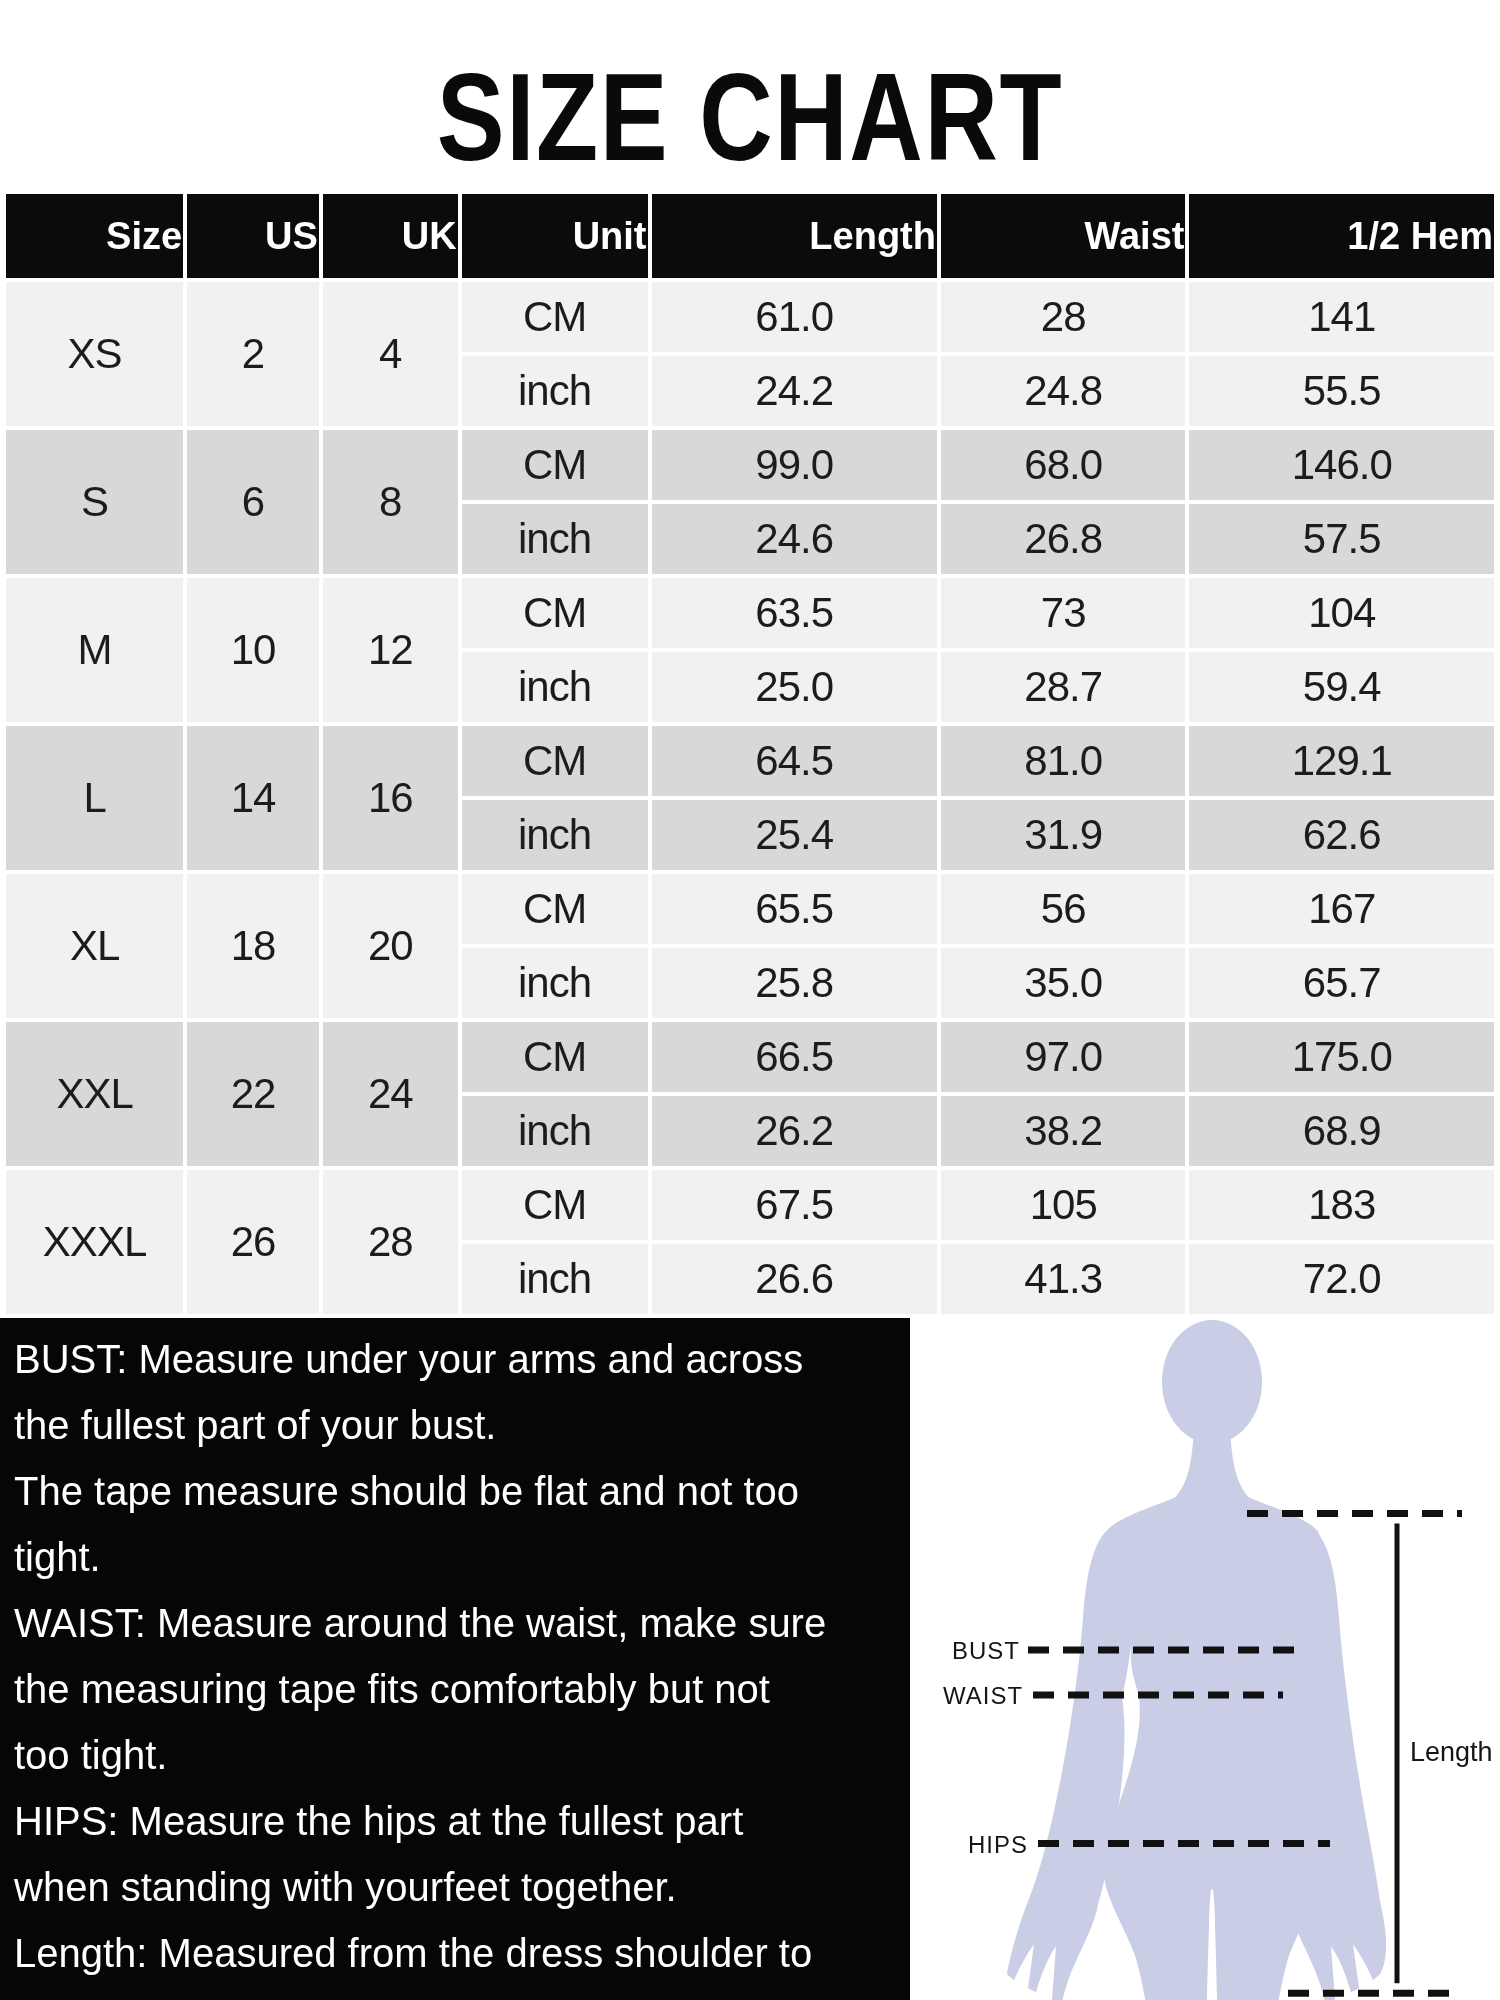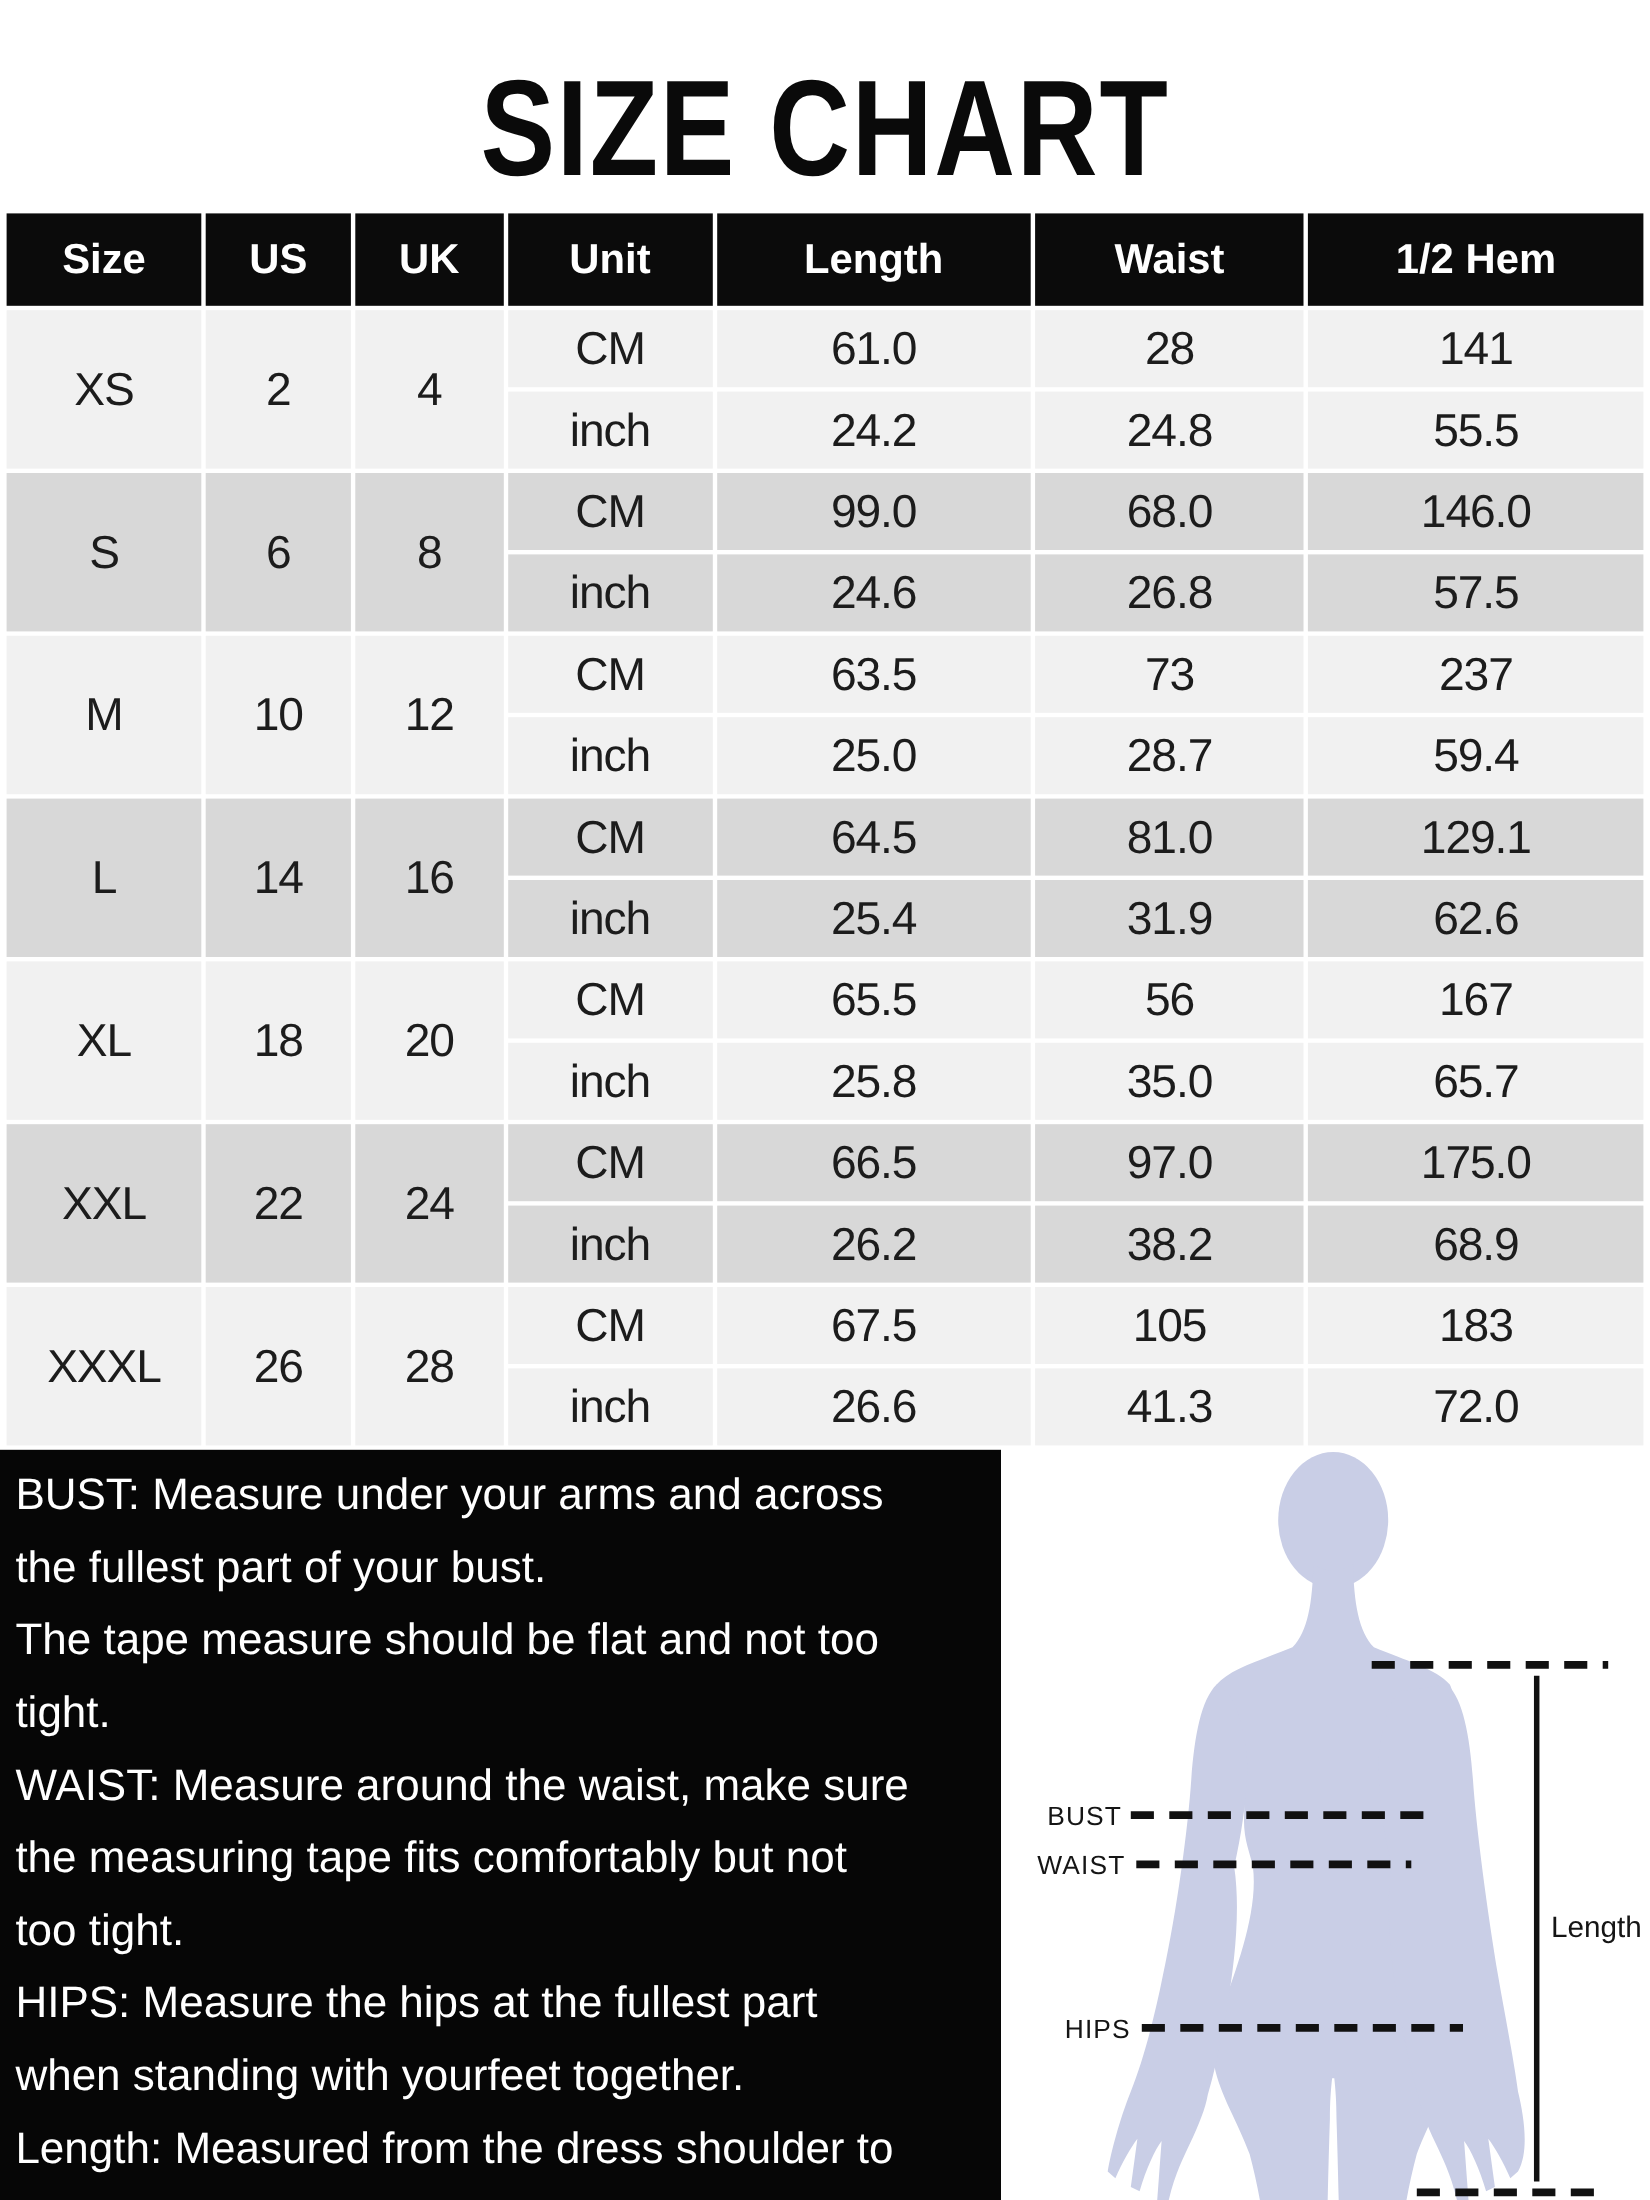--- a/index.html
+++ b/index.html
@@ -30,21 +30,21 @@
   }
   
   .table-wrap{padding:0 2px;}
   table.size-table{
     width:100%;table-layout:fixed;
     border-collapse:separate;border-spacing:4px;
   }
   .size-table th{
     background:var(--header_bg);color:#fff;
     height:84px;font-size:38px;font-weight:700;
-    text-align:center;vertical-align:middle;
+    text-align:right;vertical-align:middle;
   }
   .size-table td{
     height:70px;font-size:42px;font-weight:400;
     font-stretch:condensed;letter-spacing:-1px;
     text-align:center;vertical-align:middle;color:var(--ink);
   }
   .size-table td.band-light{background:var(--row_light);}
   .size-table td.band-dark{background:var(--row_dark);}
   
   .bottom{display:flex;height:728px;}
@@ -122,21 +122,21 @@
           <td class="band-dark">26.8</td>
           <td class="band-dark">57.5</td>
         </tr>
         <tr>
           <td class="band-light" rowspan="2">M</td>
           <td class="band-light" rowspan="2">10</td>
           <td class="band-light" rowspan="2">12</td>
           <td class="band-light">CM</td>
           <td class="band-light">63.5</td>
           <td class="band-light">73</td>
-          <td class="band-light">237</td>
+          <td class="band-light">104</td>
         </tr>
         <tr>
           <td class="band-light">inch</td>
           <td class="band-light">25.0</td>
           <td class="band-light">28.7</td>
           <td class="band-light">59.4</td>
         </tr>
         <tr>
           <td class="band-dark" rowspan="2">L</td>
           <td class="band-dark" rowspan="2">14</td>

